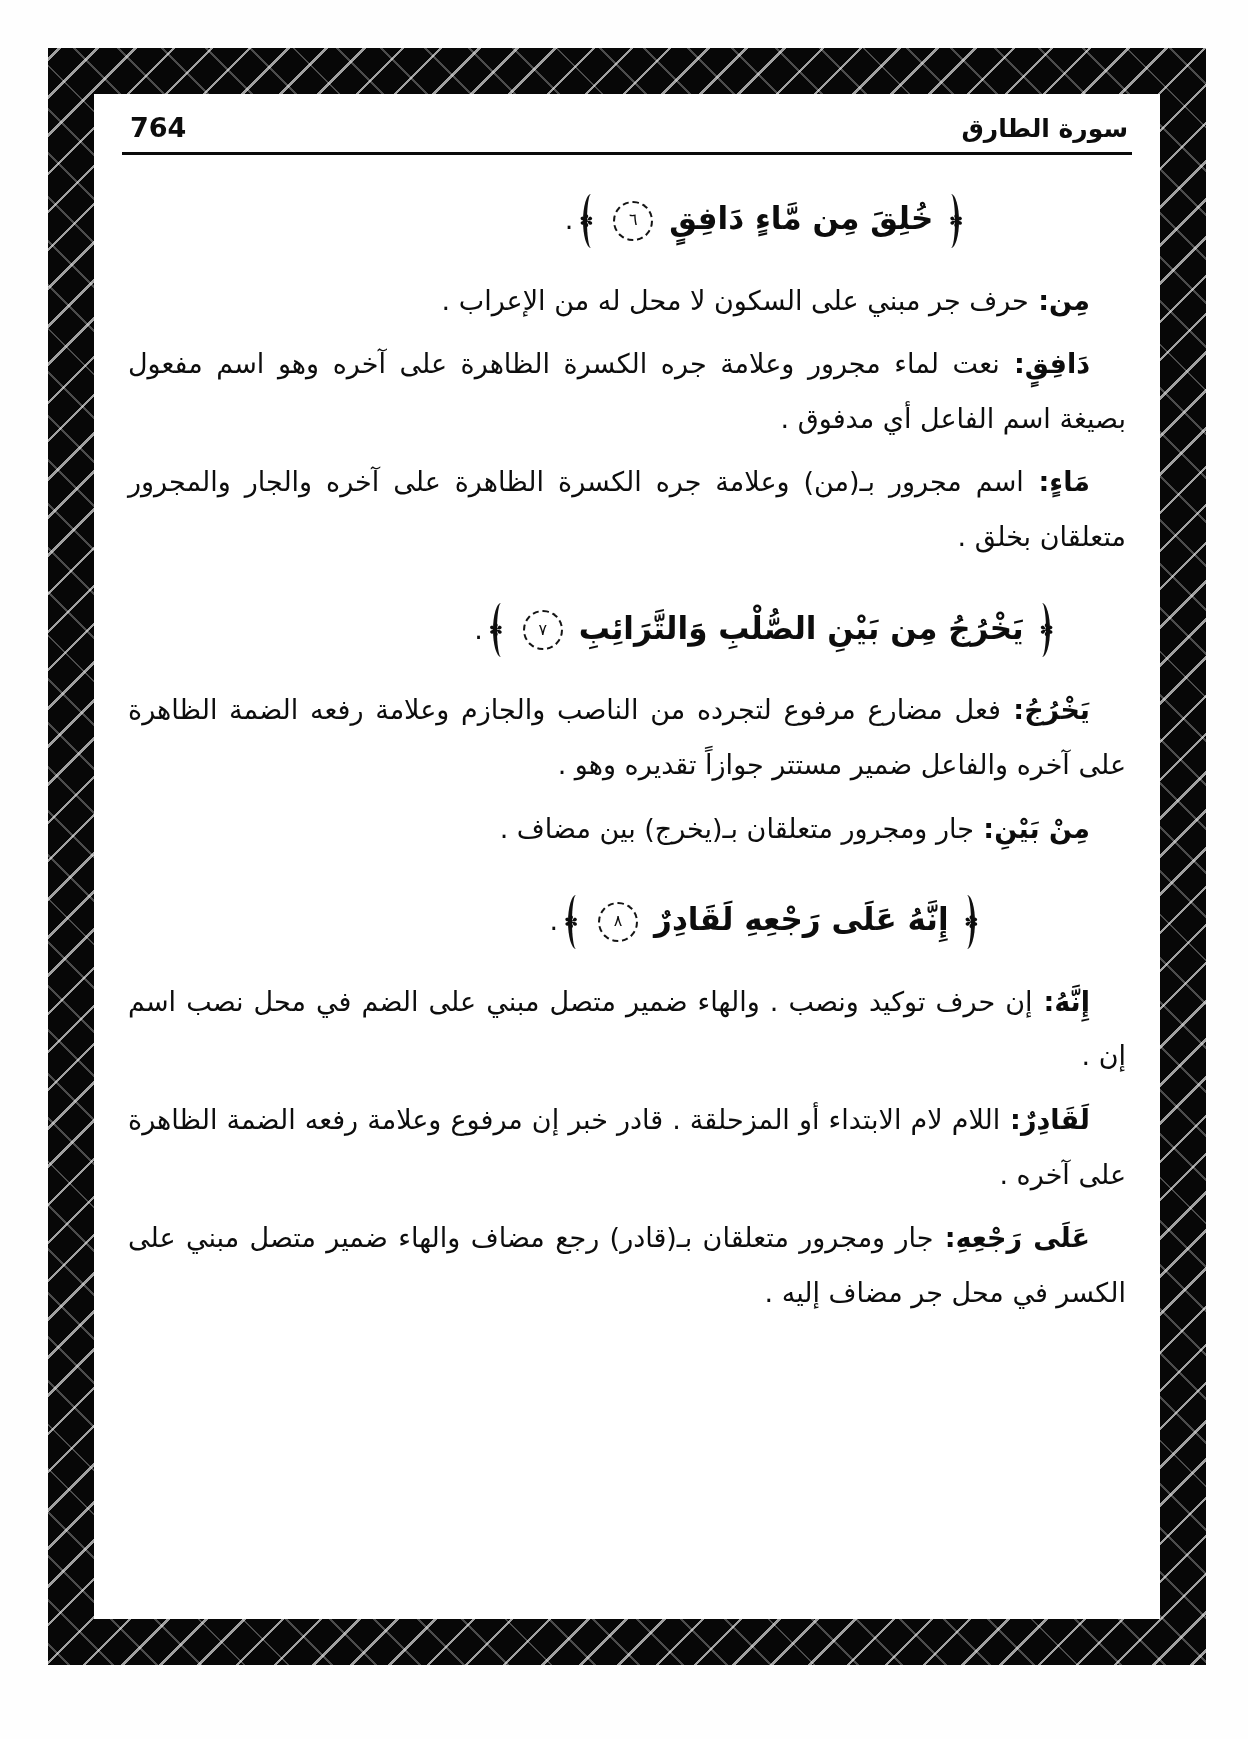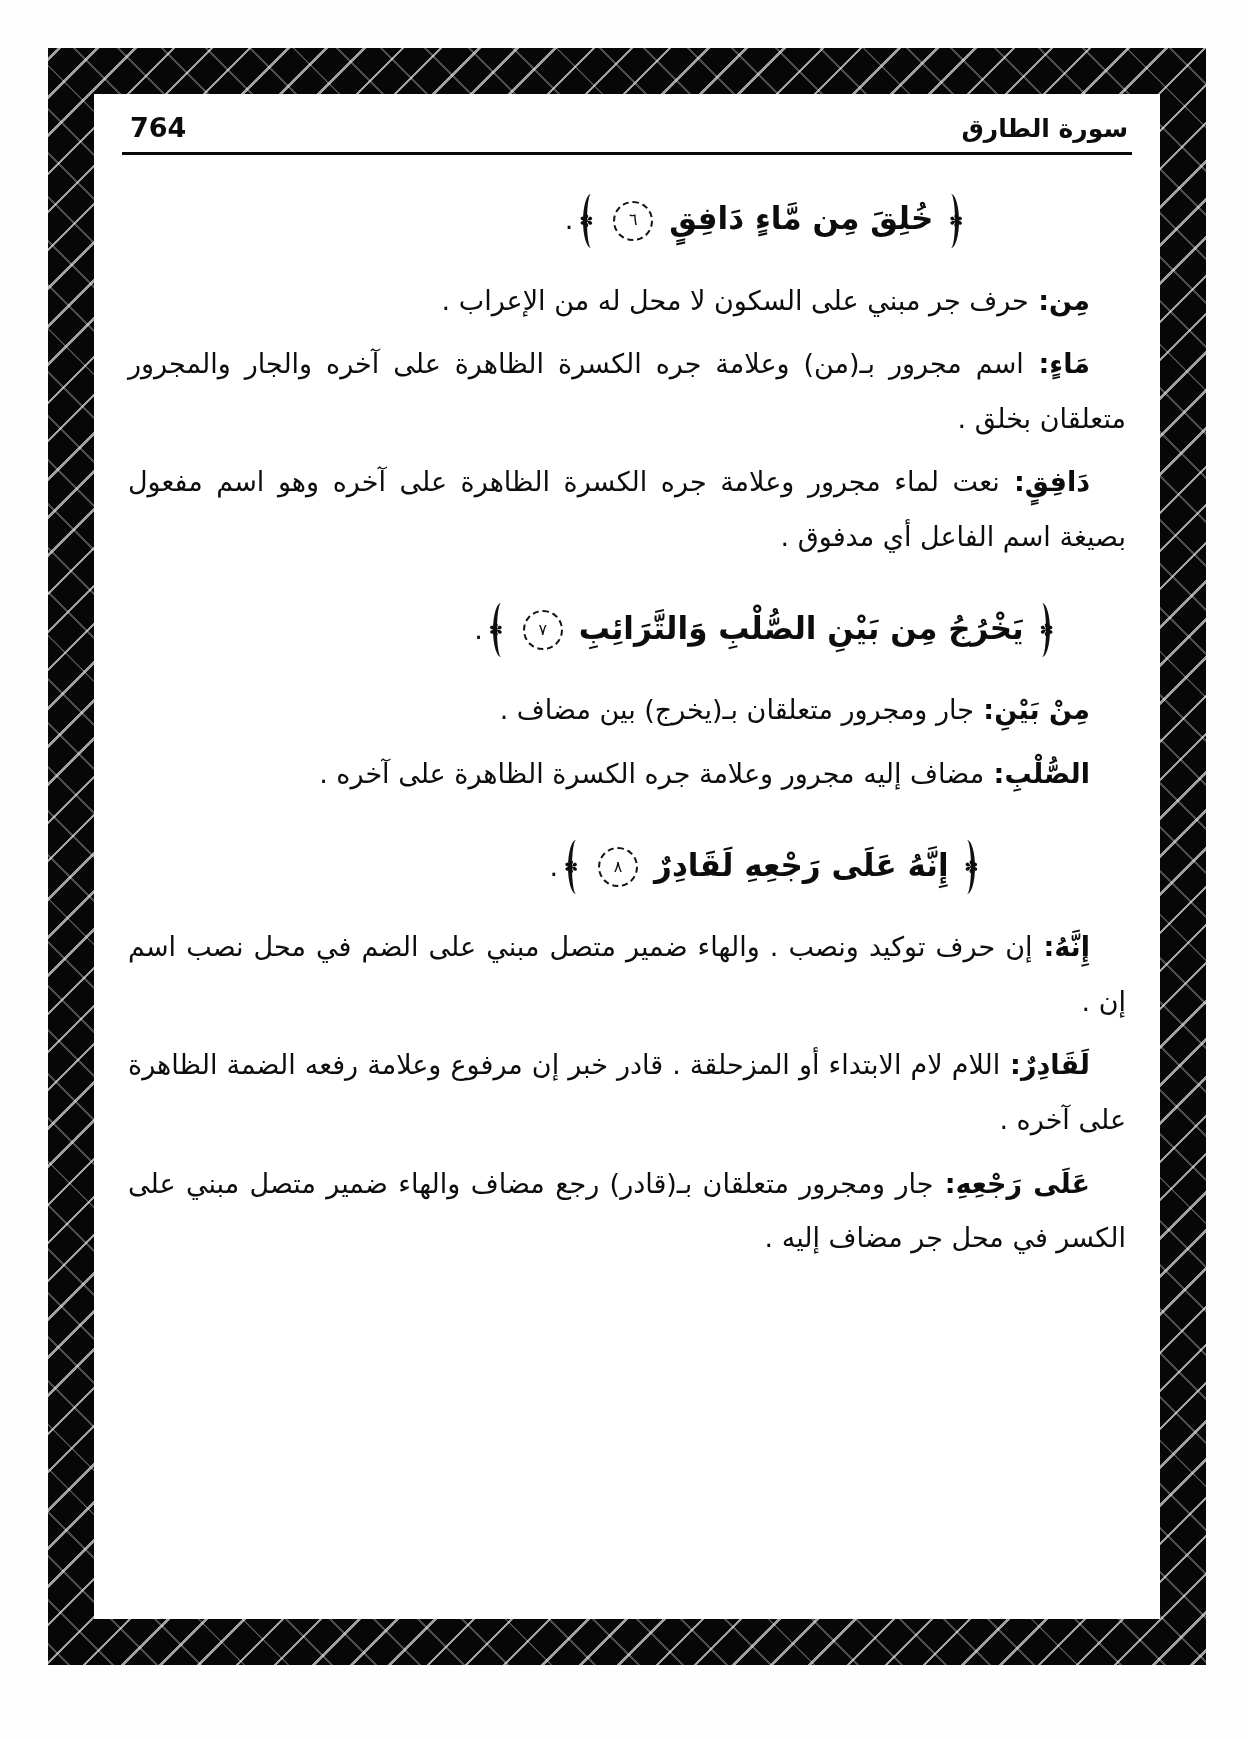--- a/index.html
+++ b/index.html
@@ -99,25 +99,25 @@
 
       <header class="pghead">
         <span class="surah-title">سورة الطارق</span>
         <span class="page-num">764</span>
       </header>
       <div class="head-rule"></div>
 
       <main class="content" id="blocks">
           <div class="verse"><span class="vbracket vbracket-r"><i class="rosette">✽</i></span><span class="verse-text">خُلِقَ مِن مَّاءٍ دَافِقٍ</span><span class="ayah-num">٦</span><span class="vbracket vbracket-l"><i class="rosette">✽</i></span><span class="verse-dot">.</span></div>
           <p class="entry"><strong class="term">مِن</strong><span class="colon">: </span><span class="body">حرف جر مبني على السكون لا محل له من الإعراب .</span></p>
+          <p class="entry"><strong class="term">دَافِقٍ</strong><span class="colon">: </span><span class="body">نعت لماء مجرور وعلامة جره الكسرة الظاهرة على آخره وهو اسم مفعول بصيغة اسم الفاعل أي مدفوق .</span></p>
           <p class="entry"><strong class="term">مَاءٍ</strong><span class="colon">: </span><span class="body">اسم مجرور بـ(من) وعلامة جره الكسرة الظاهرة على آخره والجار والمجرور متعلقان بخلق .</span></p>
-          <p class="entry"><strong class="term">دَافِقٍ</strong><span class="colon">: </span><span class="body">نعت لماء مجرور وعلامة جره الكسرة الظاهرة على آخره وهو اسم مفعول بصيغة اسم الفاعل أي مدفوق .</span></p>
           <div class="verse"><span class="vbracket vbracket-r"><i class="rosette">✽</i></span><span class="verse-text">يَخْرُجُ مِن بَيْنِ الصُّلْبِ وَالتَّرَائِبِ</span><span class="ayah-num">٧</span><span class="vbracket vbracket-l"><i class="rosette">✽</i></span><span class="verse-dot">.</span></div>
+          <p class="entry"><strong class="term">يَخْرُجُ</strong><span class="colon">: </span><span class="body">فعل مضارع مرفوع لتجرده من الناصب والجازم وعلامة رفعه الضمة الظاهرة على آخره والفاعل ضمير مستتر جوازاً تقديره وهو .</span></p>
           <p class="entry"><strong class="term">مِنْ بَيْنِ</strong><span class="colon">: </span><span class="body">جار ومجرور متعلقان بـ(يخرج) بين مضاف .</span></p>
-          <p class="entry"><strong class="term">الصُّلْبِ</strong><span class="colon">: </span><span class="body">مضاف إليه مجرور وعلامة جره الكسرة الظاهرة على آخره .</span></p>
           <div class="verse"><span class="vbracket vbracket-r"><i class="rosette">✽</i></span><span class="verse-text">إِنَّهُ عَلَى رَجْعِهِ لَقَادِرٌ</span><span class="ayah-num">٨</span><span class="vbracket vbracket-l"><i class="rosette">✽</i></span><span class="verse-dot">.</span></div>
           <p class="entry"><strong class="term">إِنَّهُ</strong><span class="colon">: </span><span class="body">إن حرف توكيد ونصب . والهاء ضمير متصل مبني على الضم في محل نصب اسم إن .</span></p>
           <p class="entry"><strong class="term">لَقَادِرٌ</strong><span class="colon">: </span><span class="body">اللام لام الابتداء أو المزحلقة . قادر خبر إن مرفوع وعلامة رفعه الضمة الظاهرة على آخره .</span></p>
           <p class="entry"><strong class="term">عَلَى رَجْعِهِ</strong><span class="colon">: </span><span class="body">جار ومجرور متعلقان بـ(قادر) رجع مضاف والهاء ضمير متصل مبني على الكسر في محل جر مضاف إليه .</span></p>
         </main>
 
     </div>
   </div>
 </div>
 

